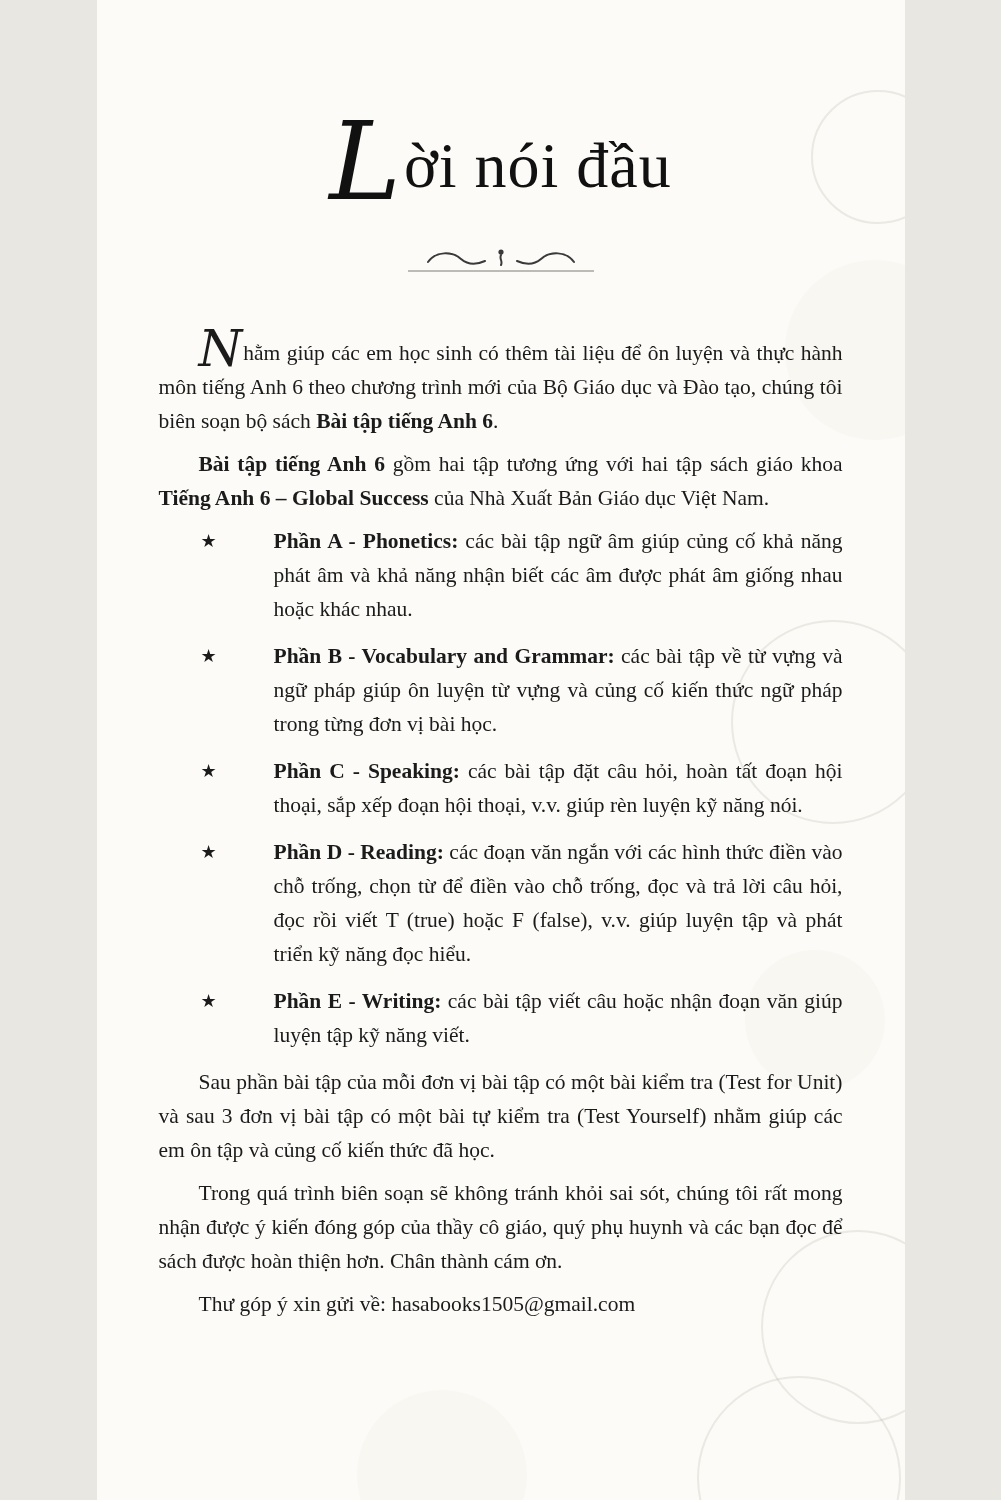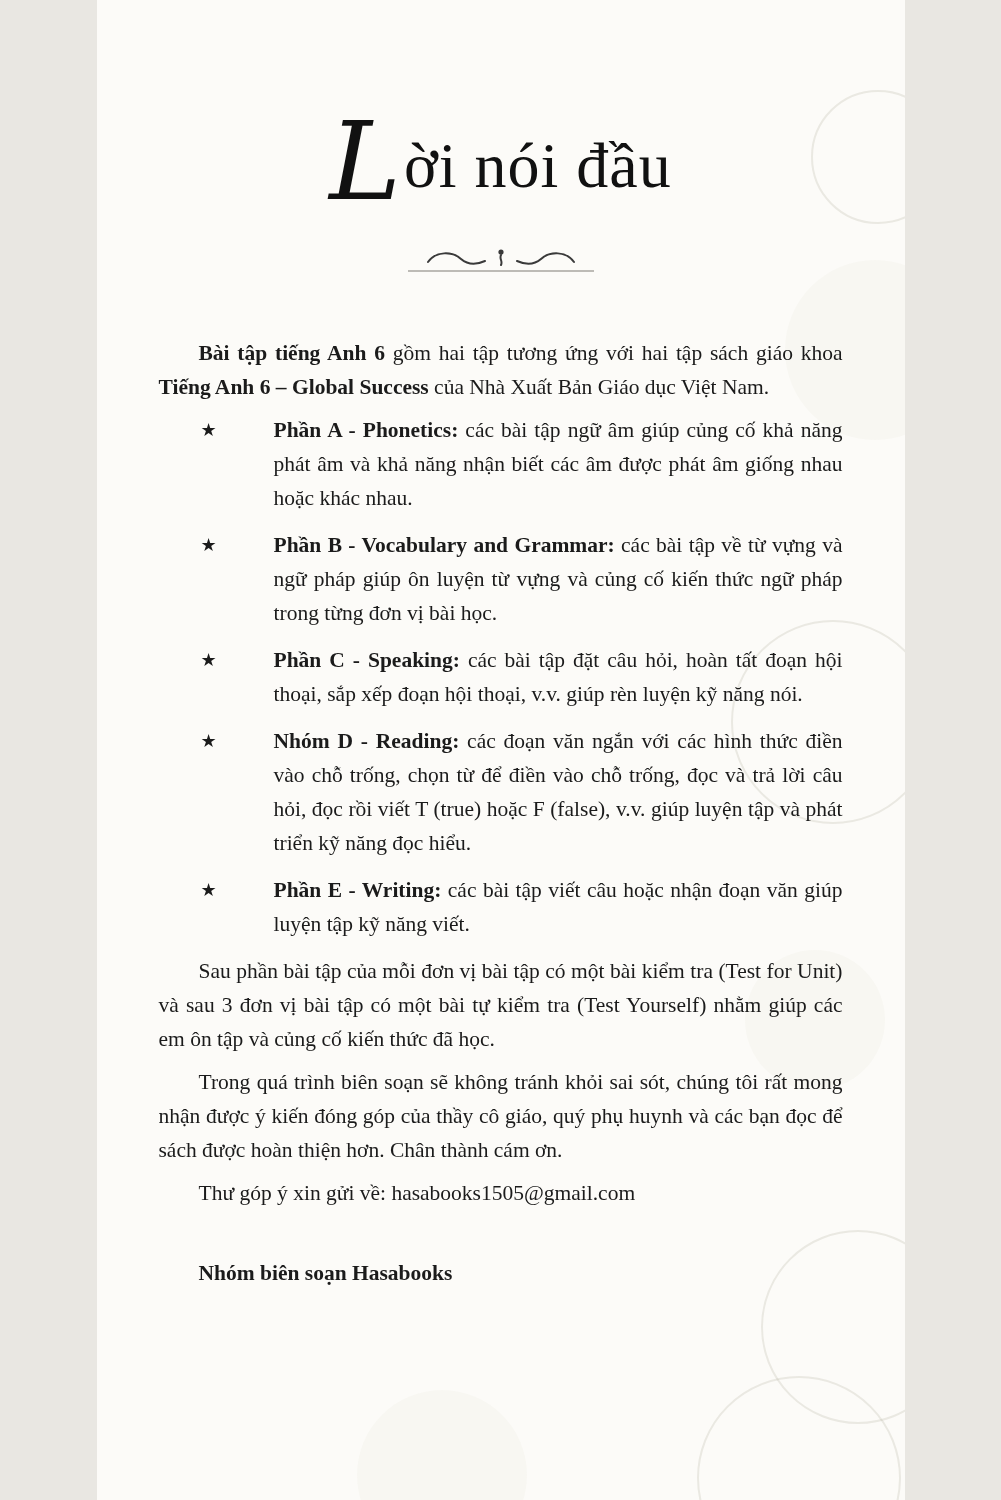--- a/index.html
+++ b/index.html
@@ -89,20 +89,21 @@
           <path d="M178 16 c -8 -11, -24 -11, -33 -3 c -7 6, -15 6, -24 2"></path>
           <path d="M105 9 c -2 4, 2 6, 0 10"></path>
         </g>
         <circle cx="105" cy="6" r="2.6" fill="#3a3a3a"></circle>
         <line x1="12" y1="25" x2="198" y2="25" stroke="#a9a6a0" stroke-width="1.4"></line>
       </svg>
     </div>
 
     <div class="body">
 
+      <p class="para"><span class="dropcap">N</span><span>hằm giúp các em học sinh có thêm tài liệu để ôn luyện và thực hành môn tiếng Anh 6 theo chương trình mới của Bộ Giáo dục và Đào tạo, chúng tôi biên soạn bộ sách </span><span class="b">Bài tập tiếng Anh 6</span><span>.</span></p>
 
       <p class="para"><span class="b">Bài tập tiếng Anh 6</span><span> gồm hai tập tương ứng với hai tập sách giáo khoa </span><span class="b">Tiếng Anh 6 – Global Success</span><span> của Nhà Xuất Bản Giáo dục Việt Nam.</span></p>
 
 
       <div class="bullets">
 
         <div class="bullet">
           <span class="bullet-star">★</span>
           <div class="bullet-text"><span class="b">Phần A - Phonetics:</span><span> các bài tập ngữ âm giúp củng cố khả năng phát âm và khả năng nhận biết các âm được phát âm giống nhau hoặc khác nhau.</span></div>
         </div>
@@ -112,33 +113,32 @@
           <div class="bullet-text"><span class="b">Phần B - Vocabulary and Grammar:</span><span> các bài tập về từ vựng và ngữ pháp giúp ôn luyện từ vựng và củng cố kiến thức ngữ pháp trong từng đơn vị bài học.</span></div>
         </div>
 
         <div class="bullet">
           <span class="bullet-star">★</span>
           <div class="bullet-text"><span class="b">Phần C - Speaking:</span><span> các bài tập đặt câu hỏi, hoàn tất đoạn hội thoại, sắp xếp đoạn hội thoại, v.v. giúp rèn luyện kỹ năng nói.</span></div>
         </div>
 
         <div class="bullet">
           <span class="bullet-star">★</span>
-          <div class="bullet-text"><span class="b">Nhóm D - Reading:</span><span> các đoạn văn ngắn với các hình thức điền vào chỗ trống, chọn từ để điền vào chỗ trống, đọc và trả lời câu hỏi, đọc rồi viết T (true) hoặc F (false), v.v. giúp luyện tập và phát triển kỹ năng đọc hiểu.</span></div>
+          <div class="bullet-text"><span class="b">Phần D - Reading:</span><span> các đoạn văn ngắn với các hình thức điền vào chỗ trống, chọn từ để điền vào chỗ trống, đọc và trả lời câu hỏi, đọc rồi viết T (true) hoặc F (false), v.v. giúp luyện tập và phát triển kỹ năng đọc hiểu.</span></div>
         </div>
 
         <div class="bullet">
           <span class="bullet-star">★</span>
           <div class="bullet-text"><span class="b">Phần E - Writing:</span><span> các bài tập viết câu hoặc nhận đoạn văn giúp luyện tập kỹ năng viết.</span></div>
         </div>
 
       </div>
 
       <p class="para">Sau phần bài tập của mỗi đơn vị bài tập có một bài kiểm tra (Test for Unit) và sau 3 đơn vị bài tập có một bài tự kiểm tra (Test Yourself) nhằm giúp các em ôn tập và củng cố kiến thức đã học.</p>
 
       <p class="para" style="margin-top:3px;">Trong quá trình biên soạn sẽ không tránh khỏi sai sót, chúng tôi rất mong nhận được ý kiến đóng góp của thầy cô giáo, quý phụ huynh và các bạn đọc để sách được hoàn thiện hơn. Chân thành cám ơn.</p>
 
       <p class="para" style=""><span>Thư góp ý xin gửi về: </span><span>hasabooks1505@gmail.com</span></p>
 
-      <p class="signature">Nhóm biên soạn Hasabooks</p>
 
     </div>
   </div>
 </div>
 
 </body></html>

